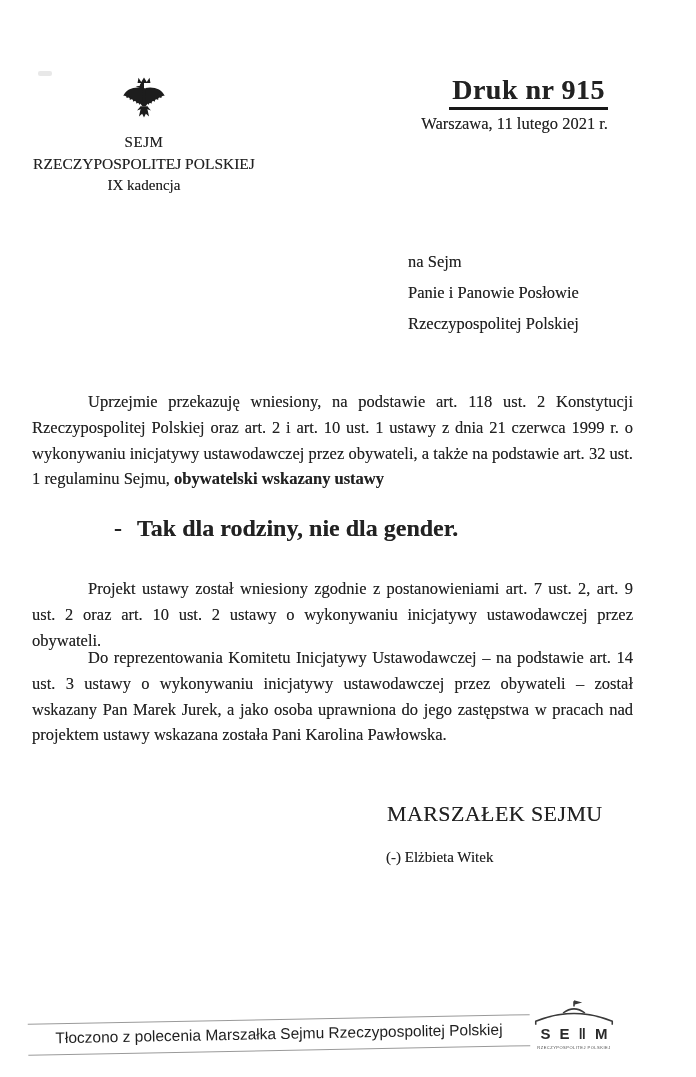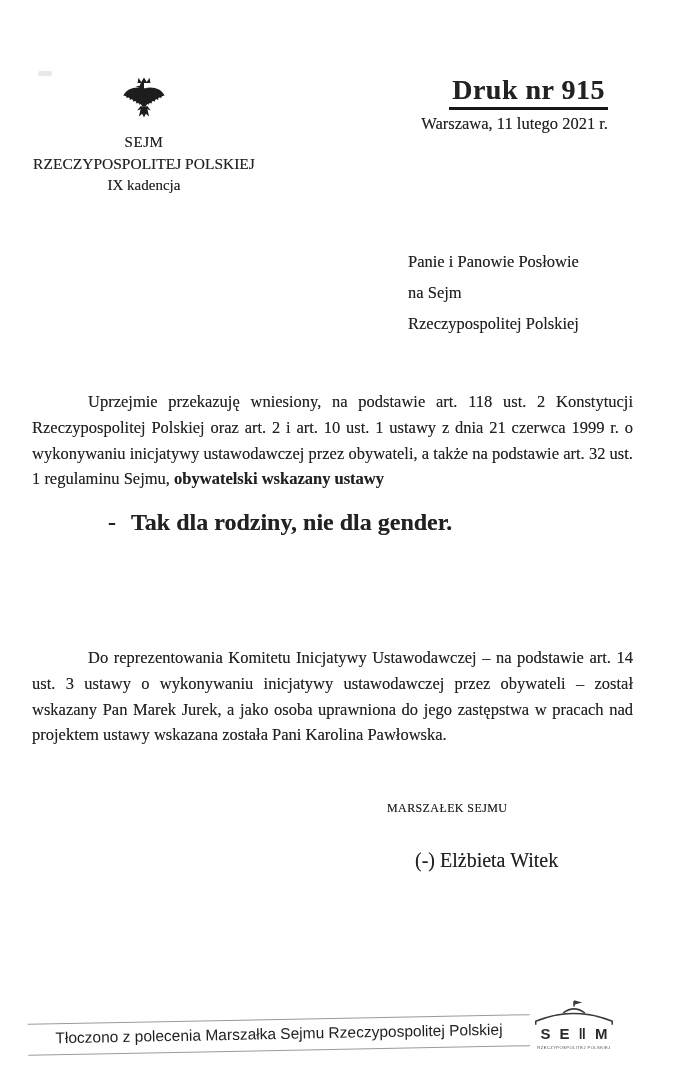--- a/index.html
+++ b/index.html
@@ -56,27 +56,27 @@
     font-size: 16.5px; line-height: 25.8px;
     text-indent: 56px;
   }
   .p1 { top: 389px; }
   .p2 { top: 576px; }
   .p3 { top: 645px; }
   .bold-run { font-weight: bold; }
 
   .bill-title {
     position: absolute; left: 98px; top: 499px;
-    margin: 10px; font-size: 24px; font-weight: bold; white-space: nowrap;
+    margin: 16px; font-size: 24px; font-weight: bold; white-space: nowrap;
   }
   .bill-title .dash { display: inline-block; margin-right: 15px; }
 
   
-  .sig-role { position: absolute; left: 387px; top: 801px; font-size: 12px; letter-spacing: .4px; }
-  .sig-name { position: absolute; left: 415px; top: 849px; font-size: 20px; }
+  .sig-role { position: absolute; left: 387px; top: 801px; font-size: 22px; letter-spacing: .4px; }
+  .sig-name { position: absolute; left: 386px; top: 849px; font-size: 15px; }
 
   
   .footer-band {
     position: absolute; left: 28px; top: 1019px; width: 502px;
     transform: rotate(-1.1deg);
   }
   .footer-rule { height: 1px; background: #9a9a9a; }
   .footer-note {
     text-align: center;
     font-family: "Liberation Sans", "DejaVu Sans", sans-serif;
@@ -123,29 +123,30 @@
     <div class="inst-line-2 ink">RZECZYPOSPOLITEJ POLSKIEJ</div>
     <div class="inst-line-3 ink">IX kadencja</div>
   </div>
 
   <div class="print-block">
     <div class="print-number ink">Druk nr 915</div>
     <div class="place-date ink">Warszawa, 11 lutego 2021 r.</div>
   </div>
 
   <div class="addressee ink">
+    <div>na Sejm</div>
     <div>Panie i Panowie Posłowie</div>
-    <div>na Sejm</div>
     <div>Rzeczypospolitej Polskiej</div>
   </div>
 
   <p class="para p1 ink"><span>Uprzejmie przekazuję wniesiony, na podstawie art. 118 ust. 2 Konstytucji Rzeczypospolitej Polskiej oraz art. 2 i art. 10 ust. 1 ustawy z dnia 21 czerwca 1999 r. o wykonywaniu inicjatywy ustawodawczej przez obywateli, a także na podstawie art. 32 ust. 1 regulaminu Sejmu, </span><span class="bold-run">obywatelski wskazany ustawy</span></p>
 
   <h1 class="bill-title ink"><span class="dash">-</span><span>Tak dla rodziny, nie dla gender.</span></h1>
 
+  <p class="para p2 ink">Projekt ustawy został wniesiony zgodnie z postanowieniami art. 7 ust. 2, art. 9 ust. 2 oraz art. 10 ust. 2 ustawy o wykonywaniu inicjatywy ustawodawczej przez obywateli.</p>
 
   <p class="para p3 ink">Do reprezentowania Komitetu Inicjatywy Ustawodawczej – na podstawie art. 14 ust. 3 ustawy o wykonywaniu inicjatywy ustawodawczej przez obywateli – został wskazany Pan Marek Jurek, a jako osoba uprawniona do jego zastępstwa w pracach nad projektem ustawy wskazana została Pani Karolina Pawłowska.</p>
 
   <div class="sig-role ink">MARSZAŁEK SEJMU</div>
   <div class="sig-name ink">(-) Elżbieta Witek</div>
 
   <div class="footer-band">
     <div class="footer-rule"></div>
     <div class="footer-note">Tłoczono z polecenia  Marszałka Sejmu Rzeczypospolitej Polskiej</div>
     <div class="footer-rule"></div>

